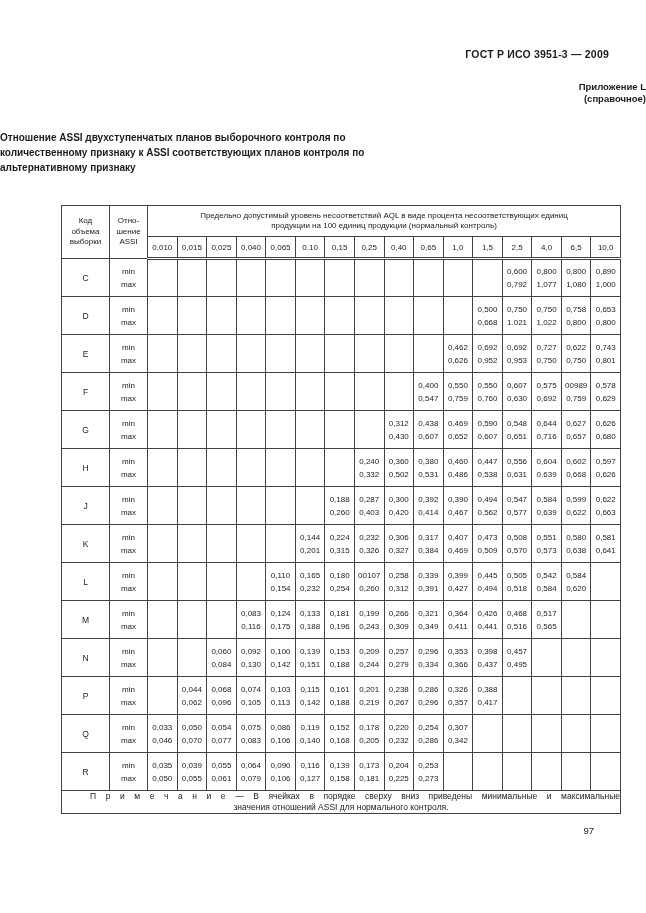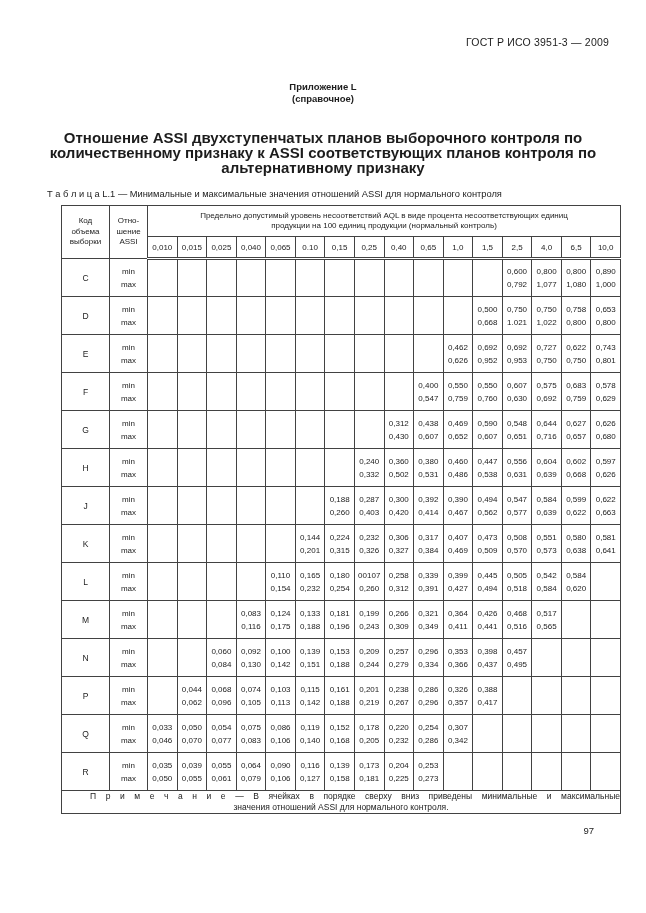--- a/index.html
+++ b/index.html
@@ -8,43 +8,42 @@
     width: 646px;
     height: 913px;
     margin: 0 auto;
     background: #ffffff;
     font-family: "Liberation Sans", "DejaVu Sans", sans-serif;
     color: #1c1c1c;
     overflow: hidden;
   }
   .std-ref {
     position: absolute;
-    top: 36px;
+    top: 48px;
     right: 37px;
     font-size: 10.5px;
-    font-weight: normal;
+    font-weight: bold;
     letter-spacing: 0.2px;
   }
   .annex {
     position: absolute;
     top: 81px;
     left: 0;
     width: 100%;
-    text-align: center;
+    text-align: right;
     font-size: 9.5px;
     font-weight: bold;
     line-height: 12px;
   }
   .title {
     position: absolute;
     top: 130px;
     left: 0;
     width: 100%;
-    text-align: center;
-    font-size: 15px;
+    font-size: 10px;
     font-weight: bold;
     line-height: 15px;
   }
   .caption {
     position: absolute;
     top: 189px;
     left: 47px;
     width: 560px;
     font-size: 9.3px;
     white-space: nowrap;
@@ -102,21 +101,20 @@
     <div>Приложение L</div>
     <div>(справочное)</div>
   </div>
 
   <div class="title">
     <div>Отношение ASSI двухступенчатых планов выборочного контроля по</div>
     <div>количественному признаку к ASSI соответствующих планов контроля по</div>
     <div>альтернативному признаку</div>
   </div>
 
-  <div class="caption">Т а б л и ц а  L.1 — Минимальные и максимальные значения отношений ASSI для нормального контроля</div>
 
   <table class="assi-table">
       <colgroup>
         <col class="c-code">
         <col class="c-mm">
         <col span="16">
       </colgroup>
       <thead>
         <tr>
           <th class="code-hdr" rowspan="2">
@@ -423,21 +421,21 @@
           </td>
           <td class="val-cell">
             <div>0,607</div>
             <div>0,630</div>
           </td>
           <td class="val-cell">
             <div>0,575</div>
             <div>0,692</div>
           </td>
           <td class="val-cell">
-            <div>0,683</div>
+            <div>00989</div>
             <div>0,759</div>
           </td>
           <td class="val-cell">
             <div>0,578</div>
             <div>0,629</div>
           </td>
         </tr>
         <tr>
           <td class="code-cell">G</td>
           <td class="mm-cell">

